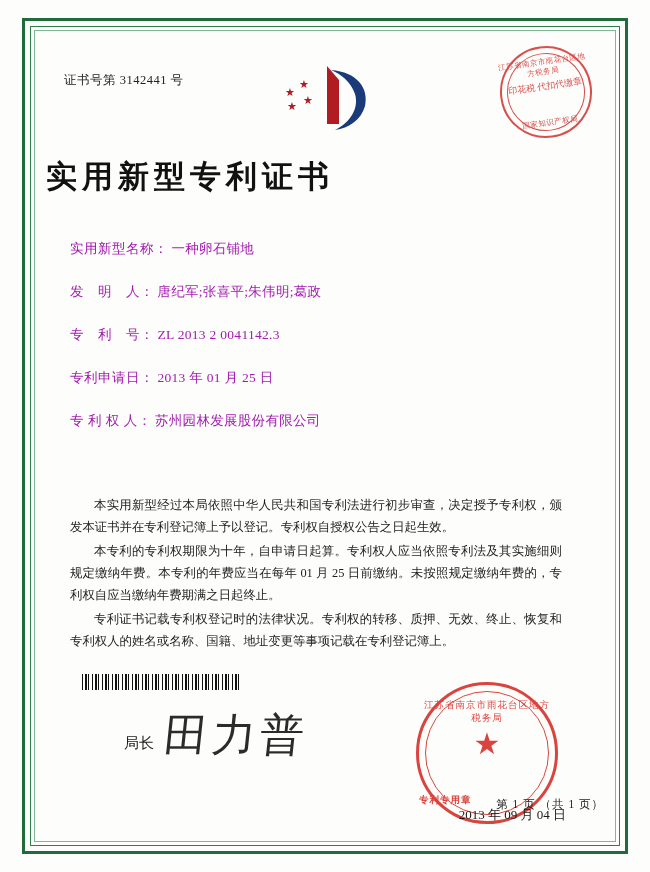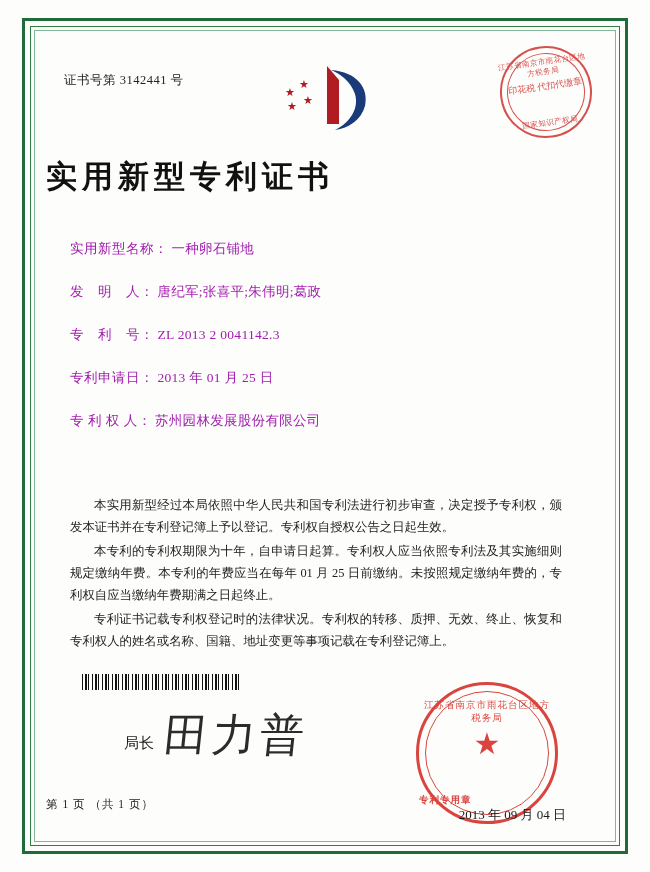--- a/index.html
+++ b/index.html
@@ -241,21 +241,21 @@
     right: 38px;
     top: 762px;
     font-size: 13px;
     color: #1a1a1a;
   }
   
   .footer {
     position: absolute;
     left: 0; right: 0;
     bottom: 16px;
-    text-align: left;
+    text-align: right;
     font-size: 11.5px;
     color: #222;
     letter-spacing: 1px;
   }
 </style>
 </head>
 <body>
 
 <div class="page">
 

